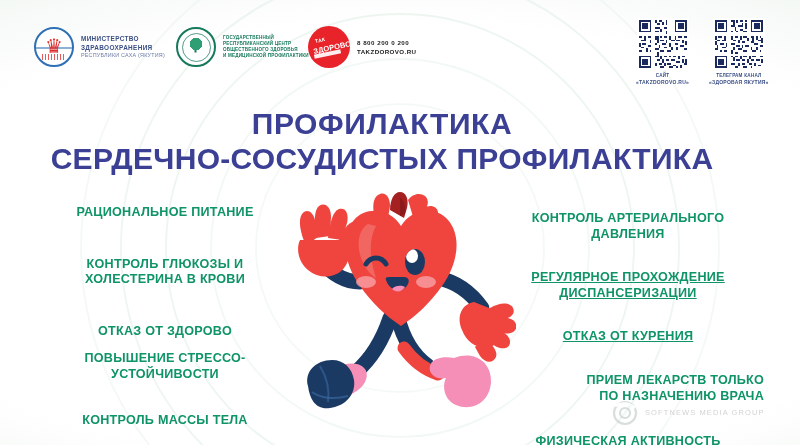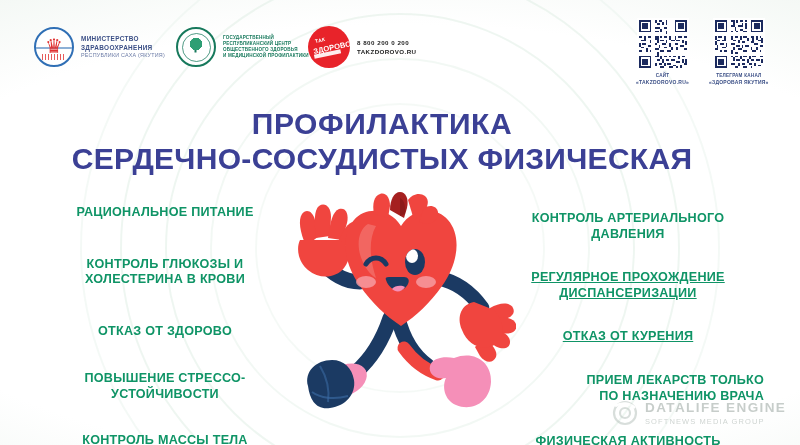--- a/index.html
+++ b/index.html
@@ -135,21 +135,21 @@
   .col-left  { left:30px;  width:270px; text-align:center; }
   .col-right { left:492px; width:272px; text-align:center; }
 
   .tip {
     font-size:12.6px; font-weight:bold; color:#0f9466;
     letter-spacing:.25px; line-height:1.24;
   }
   .col-left  .tip:nth-child(1) { }
   .col-left  .tip:nth-child(2) { margin-top:36px; }
   .col-left  .tip:nth-child(3) { margin-top:36px; }
-  .col-left  .tip:nth-child(4) { margin-top:32px; }
+  .col-left  .tip:nth-child(4) { margin-top:12px; }
   .col-left  .tip:nth-child(5) { margin-top:30px; }
 
   .col-right .tip:nth-child(1) { margin-top:6px; }
   .col-right .tip:nth-child(2) { margin-top:28px;text-decoration:underline; }
   .col-right .tip:nth-child(3) { margin-top:28px;text-decoration:underline; }
   .col-right .tip:nth-child(4) { margin-top:28px;text-align:right; }
   .col-right .tip:nth-child(5) { margin-top:30px; }
 
   
   .mascot { position:absolute; left:286px; top:190px; width:230px; height:240px; }
@@ -408,21 +408,21 @@
       </svg>
       <div class="qr-caption">
         <span class="c1">ТЕЛЕГРАМ КАНАЛ</span>
         <span class="c2">«ЗДОРОВАЯ ЯКУТИЯ»</span>
       </div>
     </div>
   </div>
 
   <div class="title">
     <div class="line1">ПРОФИЛАКТИКА</div>
-    <div class="line2">СЕРДЕЧНО-СОСУДИСТЫХ ФИЗИЧЕСКАЯ</div>
+    <div class="line2">СЕРДЕЧНО-СОСУДИСТЫХ ПРОФИЛАКТИКА</div>
   </div>
 
   <div class="col col-left">
     <div class="tip">РАЦИОНАЛЬНОЕ ПИТАНИЕ</div>
     <div class="tip">КОНТРОЛЬ ГЛЮКОЗЫ И<br>ХОЛЕСТЕРИНА В КРОВИ</div>
     <div class="tip">ОТКАЗ ОТ ЗДОРОВО</div>
     <div class="tip">ПОВЫШЕНИЕ СТРЕССО-<br>УСТОЙЧИВОСТИ</div>
     <div class="tip">КОНТРОЛЬ МАССЫ ТЕЛА</div>
   </div>
 
@@ -507,18 +507,17 @@
     </svg>
   </div>
 
   <div class="watermark">
     <svg class="wm-logo" viewBox="0 0 26 26">
       <circle cx="13" cy="13" r="11" fill="none" stroke="#b9c4bf" stroke-width="2.2"></circle>
       <circle cx="13" cy="13" r="5" fill="none" stroke="#b9c4bf" stroke-width="2.2"></circle>
       <path d="M3 6 C10 2 18 3 23 8" fill="none" stroke="#ffffff" stroke-width="2.6"></path>
     </svg>
     <div class="wm-text">
-      <span class="wm1">DATALIFE ENGINE</span>
       <span class="wm2">SOFTNEWS MEDIA GROUP</span>
     </div>
   </div>
 
 </div>
 
 </body></html>

